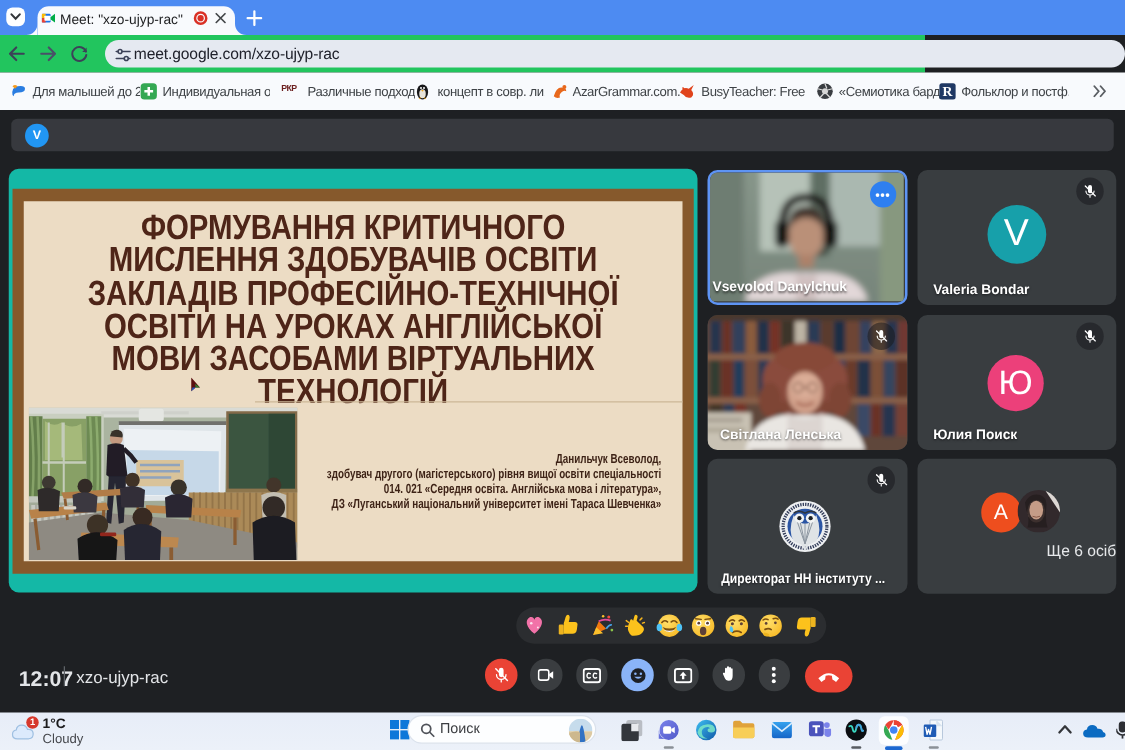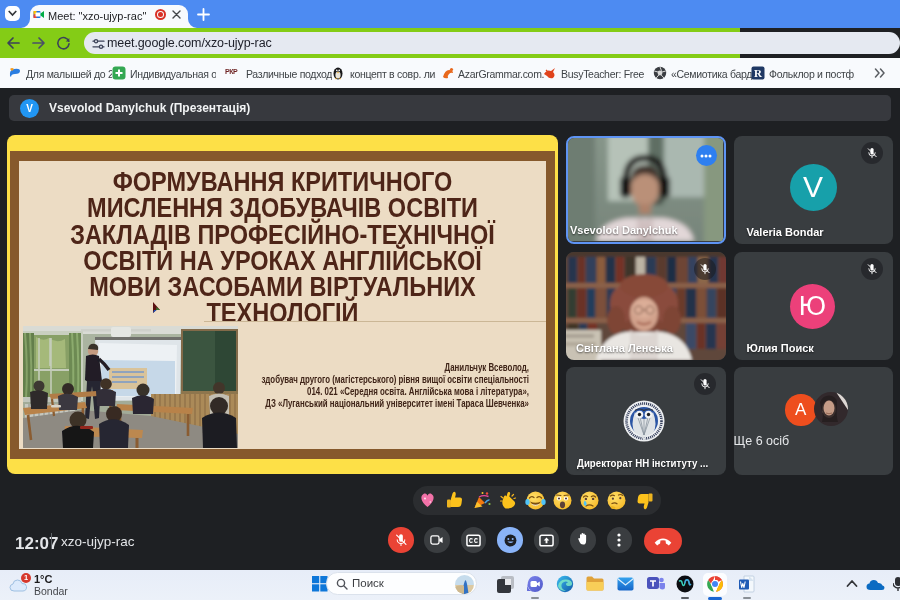--- a/index.html
+++ b/index.html
@@ -4,32 +4,32 @@
 *{margin:0;padding:0;box-sizing:border-box}
 html,body{width:900px;height:600px;overflow:hidden}
 body{font-family:"Liberation Sans",sans-serif;background:#1e2023}
 .abs{position:absolute}
 #root{position:relative;width:900px;height:600px}
 
 #tabstrip{left:0;top:0;width:900px;height:28px;background:#4d8bf2}
 #tabbtn{left:5px;top:6px;width:15px;height:15px;background:#fdfeff;border-radius:5px}
 #tab{left:30px;top:5px;width:158px;height:23px;background:#f8fafd;border-radius:9px 9px 0 0}
 #tabtitle{left:18px;top:4.5px;font-size:11px;color:#1d1e20;white-space:nowrap}
-#toolbar{left:0;top:28px;width:740px;height:30px;background:#84cc16}
+#toolbar{left:0;top:28px;width:740px;height:30px;background:#22c55e}
 #omnibox{left:84px;top:4px;width:816px;height:22px;border-radius:11px;background:#e5e9f1}
 #url{left:107px;top:8px;font-size:12.5px;color:#20222c;letter-spacing:-0.1px}
 #bookmarks{left:0;top:58px;width:900px;height:30px;background:#f8fafd}
 .bm{top:9.5px;font-size:10.5px;color:#3f4347;white-space:nowrap;letter-spacing:-0.3px;max-width:86px;overflow:hidden}
 .bmi{top:8px;width:14px;height:14px}
 
 #meet{left:0;top:88px;width:900px;height:482px;background:#1e2023}
 #banner{left:9px;top:7px;width:882px;height:26px;background:#37393e;border-radius:5px}
 #bav{left:11px;top:3.5px;width:19px;height:19px;border-radius:50%;background:#2196f3;color:#fff;font-size:10px;font-weight:bold;text-align:center;line-height:19px}
 #btxt{left:40px;top:6px;font-size:12px;font-weight:bold;color:#f1f3f4}
-#present{left:7px;top:46.5px;width:551px;height:339px;background:#fde047;border-radius:8px}
+#present{left:7px;top:46.5px;width:551px;height:339px;background:#14b8a6;border-radius:8px}
 #slide{left:3px;top:16.5px;width:545px;height:308px;background:#86592c}
 #beige{left:9px;top:10px;width:527px;height:288px;background:#ecdcc4}
 #title{left:0;top:8px;width:527px;text-align:center;color:#4e2518;font-weight:bold;font-size:28px;line-height:26.3px;transform:scaleX(0.84);transform-origin:50% 0}
 .tile{width:159.5px;height:108px;border-radius:8px;background:#393d40;overflow:hidden}
 .tlabel{left:12px;bottom:7px;font-size:11px;font-weight:bold;color:#fff;text-shadow:0 1px 2px rgba(0,0,0,.6);white-space:nowrap}
 .micw{right:10px;top:6px;width:22px;height:22px;border-radius:50%;background:rgba(25,26,29,.55)}
 
 .cbtn{top:439.25px;width:25.5px;height:25.5px;border-radius:50%;background:#3a3d40}
 
 #taskbar{left:0;top:570px;width:900px;height:30px;background:linear-gradient(180deg,#e7edf8,#ecf1f9)}
@@ -146,21 +146,20 @@
   <div class="abs bm" style="left:769px">Фольклор и постф...</div>
 
   <svg class="abs" style="left:874px;top:10px" width="12" height="10" viewBox="0 0 12 10">
         <path d="M1.5 1 L5 5 L1.5 9 M6.5 1 L10 5 L6.5 9" stroke="#5a5e63" stroke-width="1.5" fill="none" stroke-linecap="round" stroke-linejoin="round"></path>
       </svg>
 </div>
 
 <div class="abs" id="meet">
   <div class="abs" id="banner">
     <div class="abs" id="bav">V</div>
-    <div class="abs" id="btxt">Vsevolod Danylchuk (Презентація)</div>
   </div>
 
   <div class="abs" id="present">
     <div class="abs" id="slide">
       <div class="abs" id="beige">
         <div class="abs" id="title">ФОРМУВАННЯ КРИТИЧНОГО<br>МИСЛЕННЯ ЗДОБУВАЧІВ ОСВІТИ<br>ЗАКЛАДІВ ПРОФЕСІЙНО-ТЕХНІЧНОЇ<br>ОСВІТИ НА УРОКАХ АНГЛІЙСЬКОЇ<br>МОВИ ЗАСОБАМИ ВІРТУАЛЬНИХ<br>ТЕХНОЛОГІЙ</div>
         <div class="abs" style="left:185px;top:160px;width:342px;height:1px;background:#cbb796"></div>
 
         <svg class="abs" style="left:133px;top:141px" width="9" height="12" viewBox="0 0 9 12">
               <path d="M1 0 L8 8 L4.5 8 L1 11 Z" fill="#5a1010"></path>
@@ -429,21 +428,21 @@
           </defs>
       <g clip-path="url(#pc)">
         <rect width="34" height="34" fill="#32292c"></rect>
         <path d="M22 0 L34 0 L34 18 Z" fill="#ddd8d4"></path>
         <ellipse cx="15" cy="17" rx="7" ry="9" fill="#c59c87"></ellipse>
         <path d="M6 10 Q10 2 18 4 Q24 6 23 14 Q22 24 24 30 L8 30 Q10 22 7 16 Z" fill="#251d1f" opacity="0.85"></path>
         <ellipse cx="15" cy="16" rx="5.5" ry="7.5" fill="#c59c87"></ellipse>
         <path d="M12 21 Q15 22.5 18 21" stroke="#8a5a48" stroke-width="0.8" fill="none"></path>
       </g>
     </svg>
-    <div class="abs" style="left:0;top:66.5px;width:159.5px;text-align:left;font-size:12.5px;color:#e6e8ea">Ще 6 осіб</div>
+    <div class="abs" style="left:0;top:66.5px;width:159.5px;text-align:right;font-size:12.5px;color:#e6e8ea">Ще 6 осіб</div>
   </div>
 
   <div class="abs" id="reactions" style="left:413px;top:397.5px;width:248px;height:29px;border-radius:14.5px;background:#2b2d30">
     <svg style="position:absolute;left:4px;top:4px" width="240" height="21" viewBox="0 0 240 21">
       <defs>
         <radialGradient id="fy" cx="0.4" cy="0.35" r="0.8">
               <stop offset="0" stop-color="#ffdf6b"></stop>
               <stop offset="1" stop-color="#f6b51e"></stop>
             </radialGradient>
       </defs>
@@ -581,21 +580,21 @@
   </div>
 </div>
 
 <div class="abs" id="taskbar">
 
   <svg class="abs" style="left:9px;top:6px" width="24" height="17" viewBox="0 0 24 17">
     <path d="M5 15 Q1 15 1 11.5 Q1 8.5 4 8 Q4.5 4 8.5 4 Q12 4 13 7.5 Q17 7 17.5 10.5 Q18 14.5 14 15 Z" fill="#dceafc" stroke="#9fc0e2" stroke-width="1"></path>
   </svg>
   <div class="abs" style="left:21px;top:2.5px;width:10px;height:10px;border-radius:50%;background:#d6382c;color:#fff;font-size:7.5px;text-align:center;line-height:10px;font-weight:bold">1</div>
   <div class="abs" style="left:34px;top:3px;font-size:11px;font-weight:bold;color:#1b1b1d">1°C</div>
-  <div class="abs" style="left:34px;top:15px;font-size:10.5px;color:#46484d">Bondar</div>
+  <div class="abs" style="left:34px;top:15px;font-size:10.5px;color:#46484d">Cloudy</div>
 
   <svg class="abs" style="left:312px;top:6px" width="16" height="16" viewBox="0 0 16 16">
         <rect x="0" y="0" width="7.2" height="7.2" fill="#0e77d9"></rect>
         <rect x="8.3" y="0" width="7.2" height="7.2" fill="#0e77d9"></rect>
         <rect x="0" y="8.3" width="7.2" height="7.2" fill="#0e77d9"></rect>
         <rect x="8.3" y="8.3" width="7.2" height="7.2" fill="#0e77d9"></rect>
       </svg>
 
   <div class="abs" style="left:326px;top:2px;width:151px;height:23px;border-radius:12px;background:#fdfeff;border:1px solid #dbe2ec;overflow:hidden">
     <svg style="position:absolute;left:9px;top:5px" width="12" height="12" viewBox="0 0 12 12">

